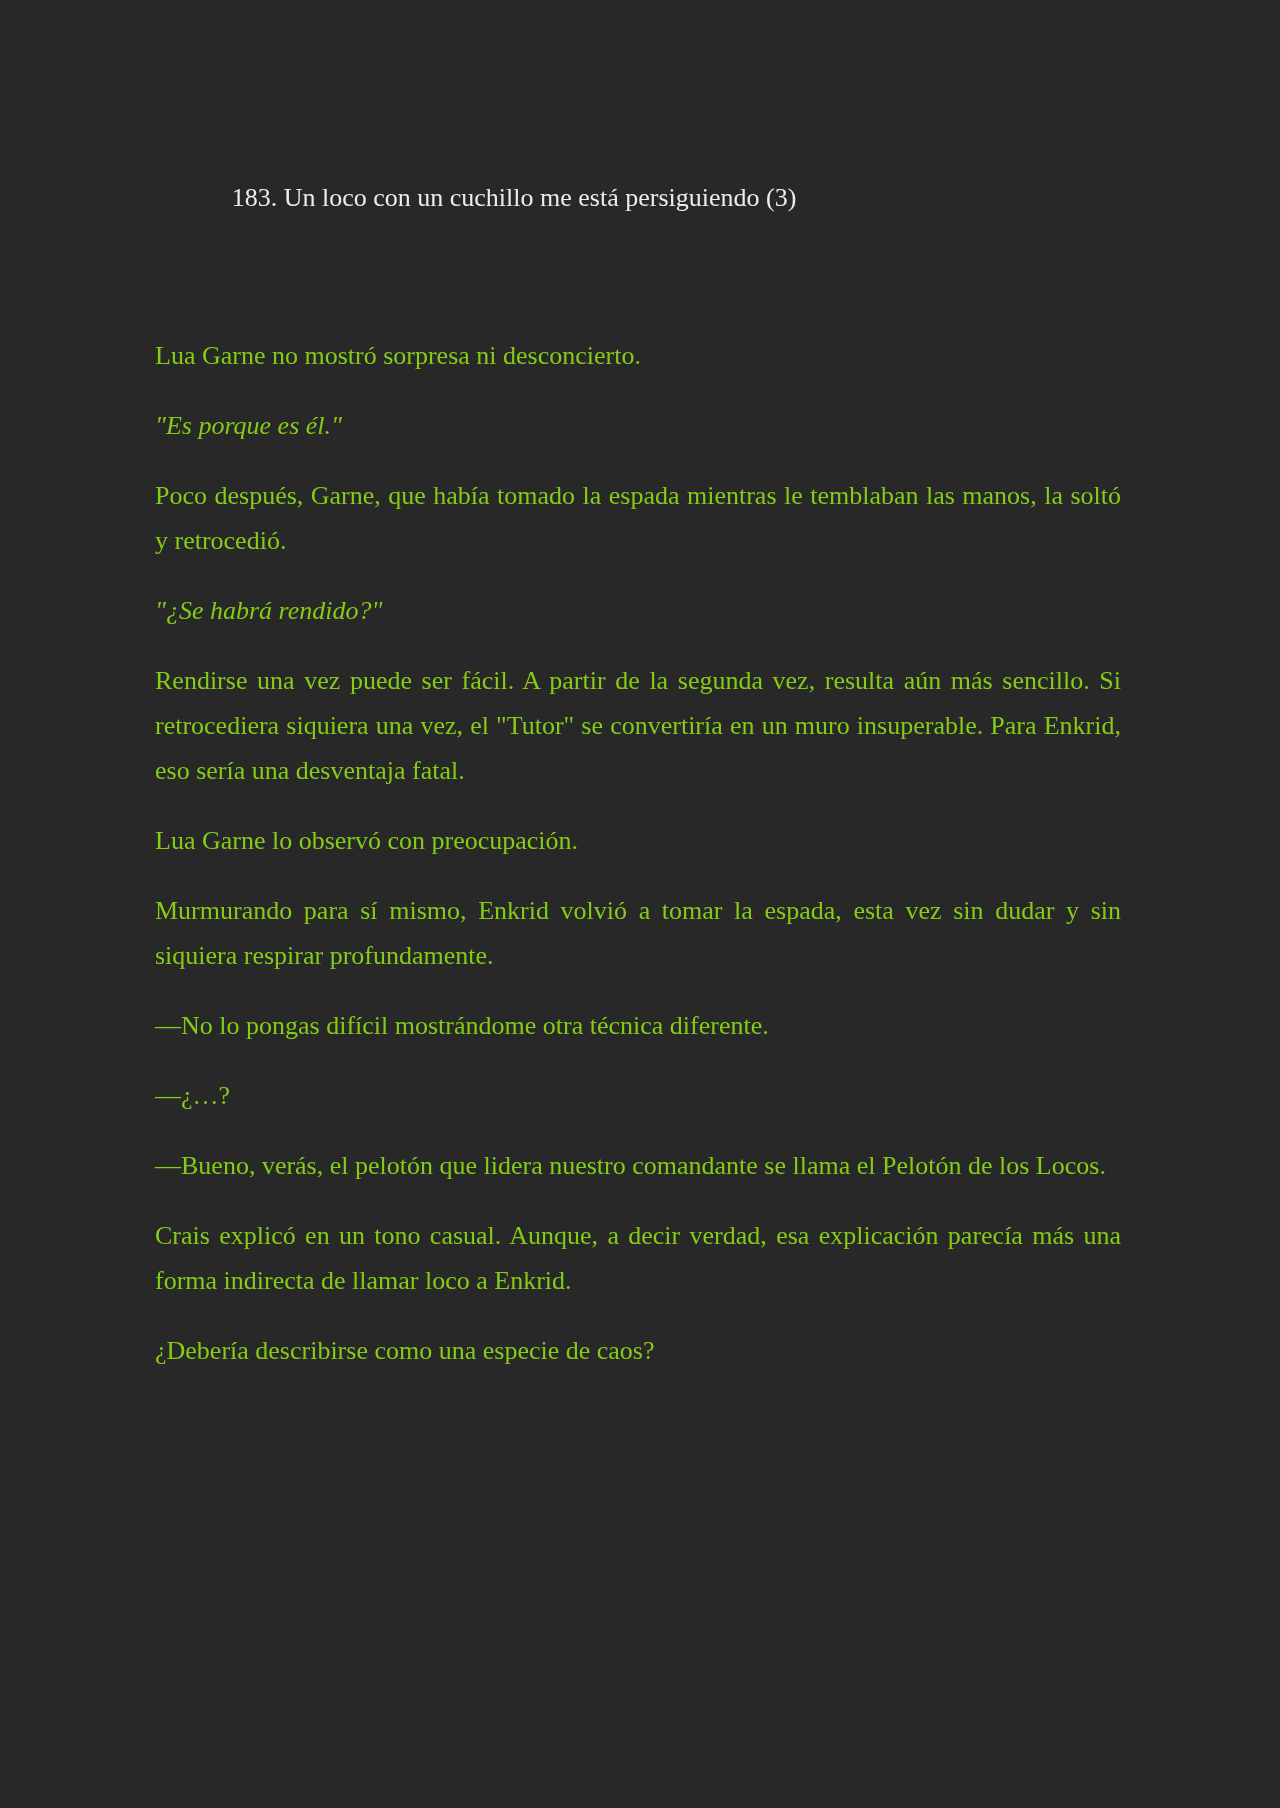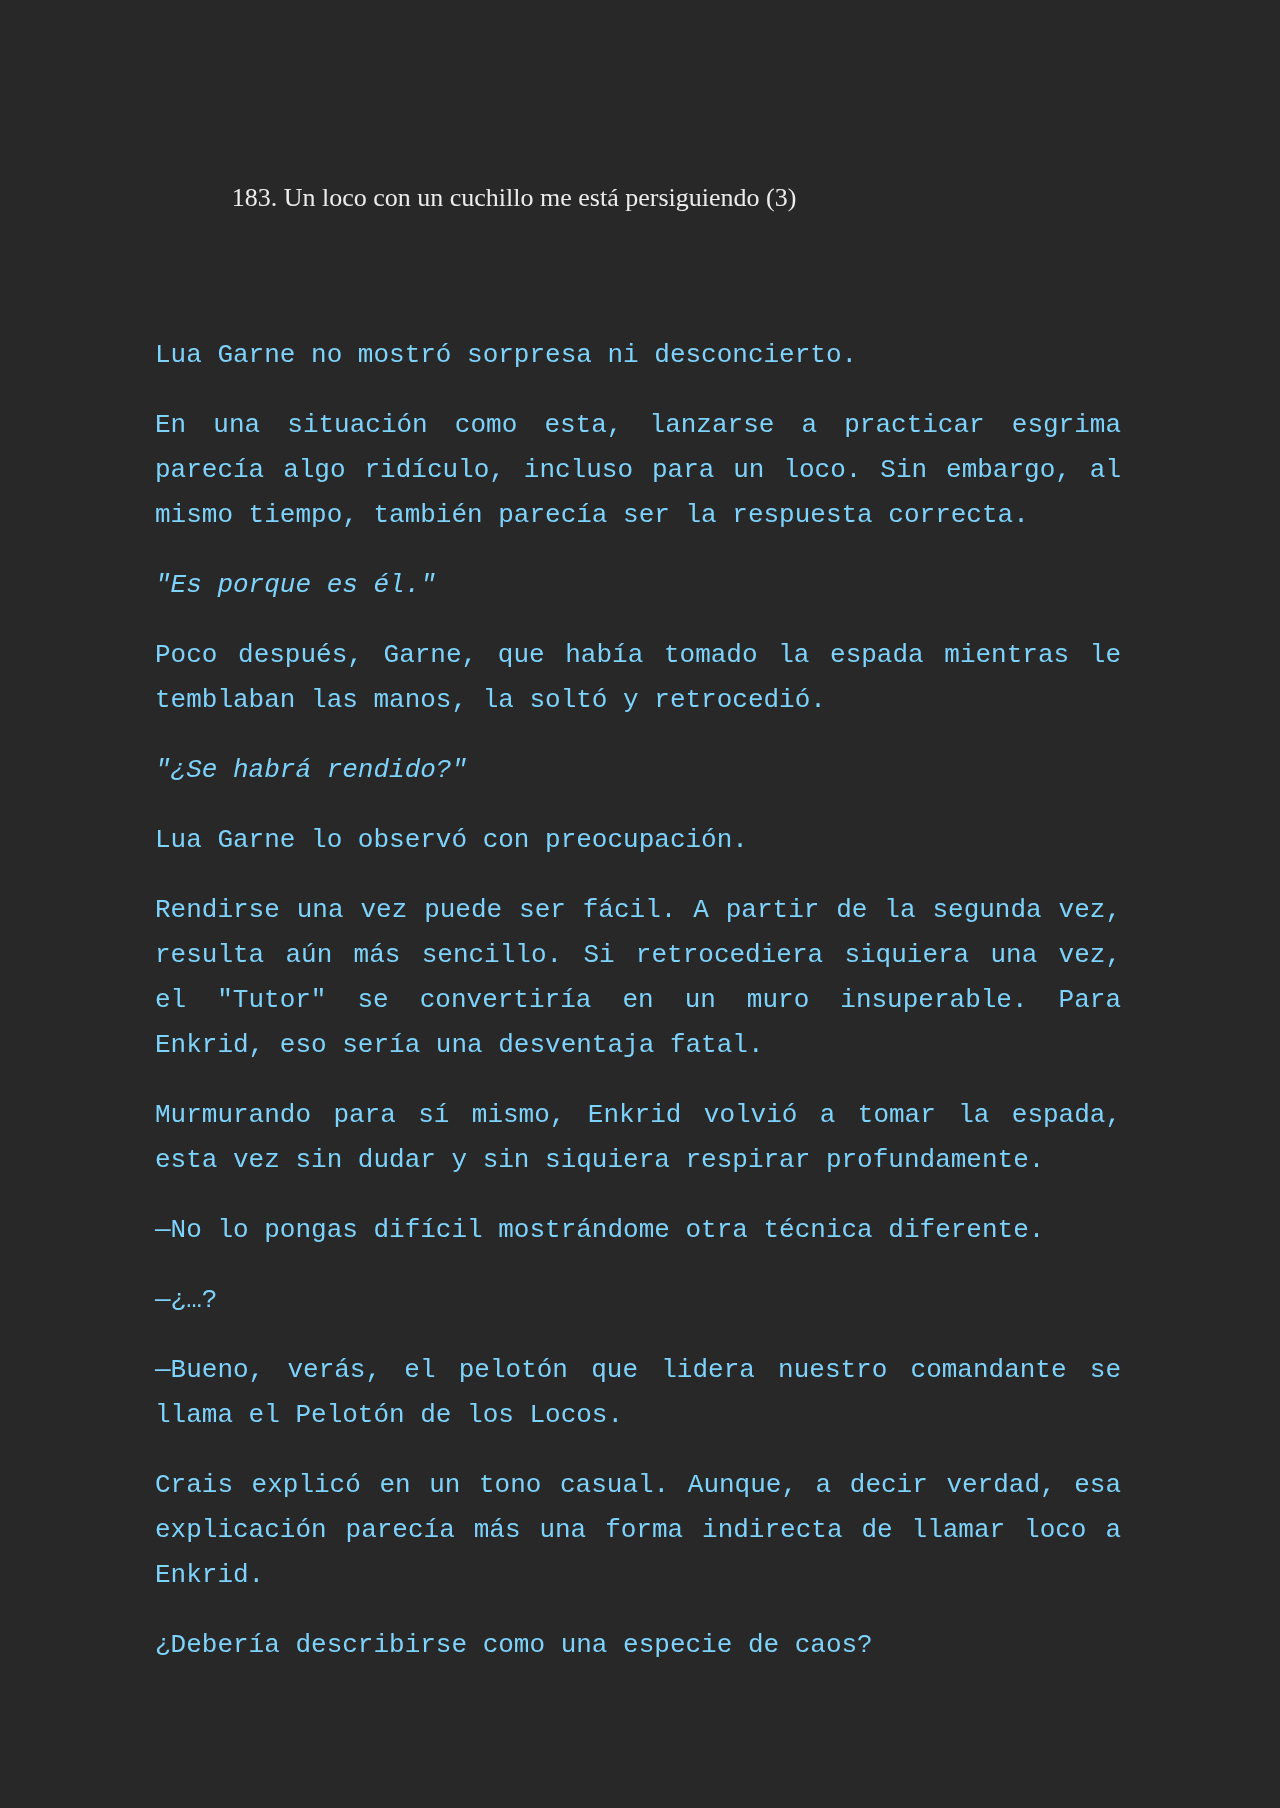--- a/index.html
+++ b/index.html
@@ -31,39 +31,37 @@
     position: absolute;
     left: 155px;
     top: 333px;
     width: 970px;
   }
   .content p {
     margin: 0 4px 25px 0;
     font-size: 26px;
     line-height: 45px;
     text-align: justify;
-    color: #7dd3fc;
-    font-family: Liberation Mono, monospace;
+    color: #84cc16;
   }
   .content p.thought {
     font-style: italic;
   }
 </style>
 </head>
 <body>
 
 <h1 class="chapter-title">183. Un loco con un cuchillo me está persiguiendo (3)</h1>
 
 <div class="content">
   <p>Lua Garne no mostró sorpresa ni desconcierto.</p>
-  <p>En una situación como esta, lanzarse a practicar esgrima parecía algo ridículo, incluso para un loco. Sin embargo, al mismo tiempo, también parecía ser la respuesta correcta.</p>
   <p class="thought">"Es porque es él."</p>
   <p>Poco después, Garne, que había tomado la espada mientras le temblaban las manos, la soltó y retrocedió.</p>
   <p class="thought">"¿Se habrá rendido?"</p>
+  <p>Rendirse una vez puede ser fácil. A partir de la segunda vez, resulta aún más sencillo. Si retrocediera siquiera una vez, el "Tutor" se convertiría en un muro insuperable. Para Enkrid, eso sería una desventaja fatal.</p>
   <p>Lua Garne lo observó con preocupación.</p>
-  <p>Rendirse una vez puede ser fácil. A partir de la segunda vez, resulta aún más sencillo. Si retrocediera siquiera una vez, el "Tutor" se convertiría en un muro insuperable. Para Enkrid, eso sería una desventaja fatal.</p>
   <p>Murmurando para sí mismo, Enkrid volvió a tomar la espada, esta vez sin dudar y sin siquiera respirar profundamente.</p>
   <p>—No lo pongas difícil mostrándome otra técnica diferente.</p>
   <p>—¿…?</p>
   <p>—Bueno, verás, el pelotón que lidera nuestro comandante se llama el Pelotón de los Locos.</p>
   <p>Crais explicó en un tono casual. Aunque, a decir verdad, esa explicación parecía más una forma indirecta de llamar loco a Enkrid.</p>
   <p>¿Debería describirse como una especie de caos?</p>
 </div>
 
 </body></html>

